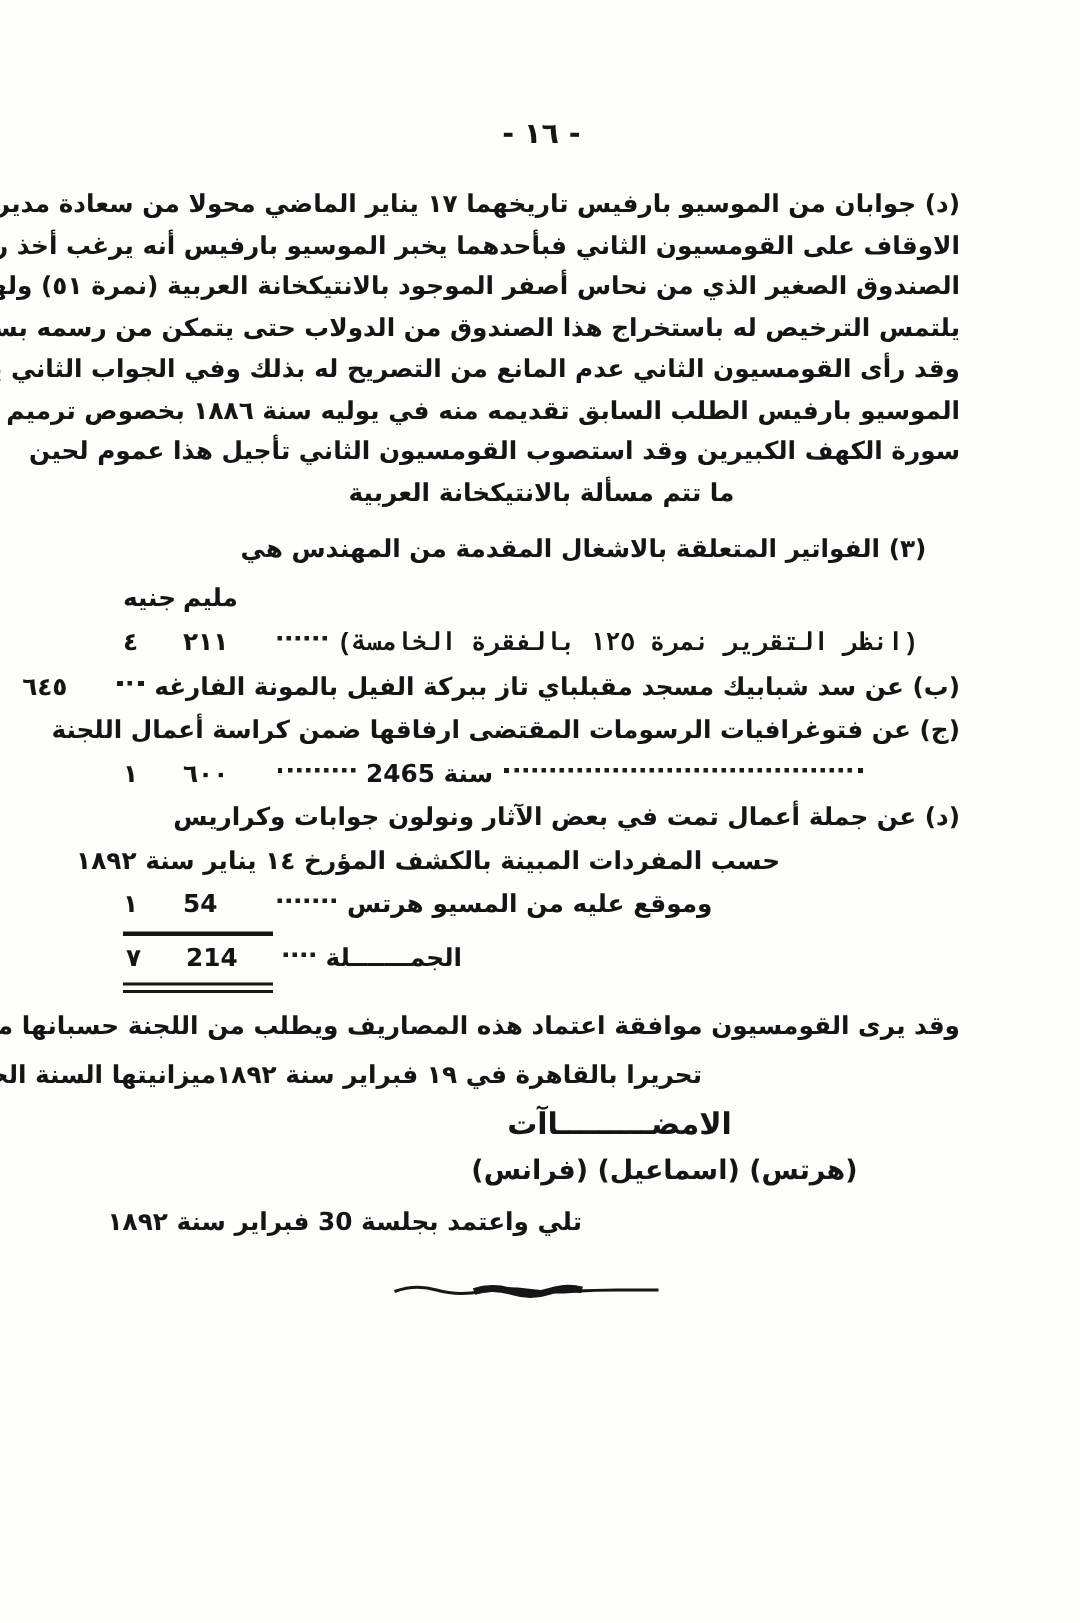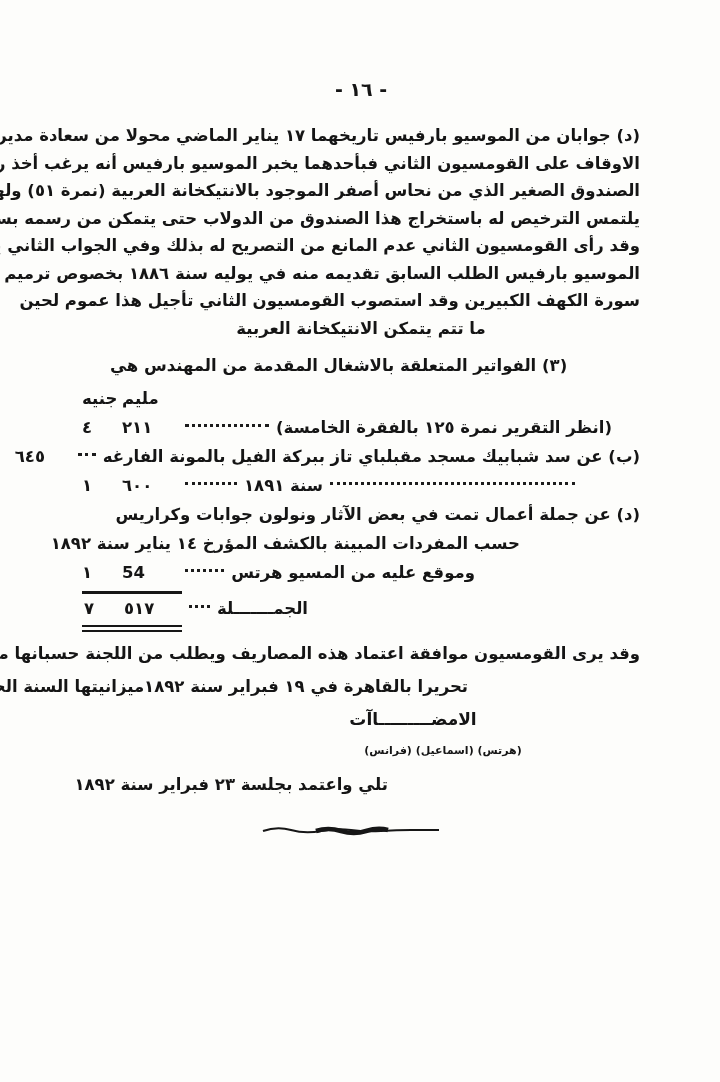--- a/index.html
+++ b/index.html
@@ -33,21 +33,21 @@
   }
   .cline{
     font-size:16.5px;
     line-height:27.5px;
     text-align:center;
     text-align-last:center;
   }
   .heading3{
     font-size:16.5px;
     line-height:28px;
-    text-align:left;
+    text-align:center;
     transform:translateX(28px); 
     margin:6px 0 4px 0;
   }
   .fees{margin-top:2px;}
   .frow{
     display:flex;
     align-items:baseline;
     font-size:16.5px;
     line-height:29px;
     min-height:29px;
@@ -58,21 +58,21 @@
     flex:1 1 auto;
     border-bottom:3px dotted #1c1c1c;
     margin:0 7px;
     transform:translateY(-6px);
     min-width:18px;
   }
   .dots.fixed{flex:0 0 52px;}
   .dots.wide{flex:2 1 auto;}
   .col-m{flex:0 0 56px;text-align:left;white-space:nowrap;}
   .col-g{flex:0 0 40px;text-align:left;white-space:nowrap;}
-  .indent-28{padding-right:28px;}
+  .indent-28{padding-right:28px;font-family:Liberation Mono, monospace;}
   .indent-120{padding-right:120px;}
   .indent-165{padding-right:165px;}
   .pad-60{flex:0 0 58px;}
   .total-row{margin-top:4px;}
   .total-label{white-space:nowrap;margin-right:332px;}
   .total-nums{
     display:flex;
     border-top:3px solid #161616;
     border-bottom:7px double #161616;
     padding:0 2px 2px 2px;
@@ -81,27 +81,27 @@
   .closing-l2{
     display:flex;
     align-items:baseline;
     font-size:16.5px;
     line-height:30px;
     margin-top:4px;
   }
   .dateline{margin-right:172px;white-space:nowrap;}
   .mizaniya{white-space:nowrap;}
   .sig-title{
-    font-size:17px;line-height:30px;
+    font-size:20px;line-height:30px;
     width:fit-content;margin:2px auto 0 auto;
     transform:translateX(52px);
     white-space:nowrap;
   }
   .sigs{
-    font-size:11px;line-height:30px;
+    font-size:18px;line-height:30px;
     width:fit-content;margin:2px auto 0 auto;
     transform:translateX(82px);
     white-space:nowrap;
   }
   .approval{
     font-size:16.5px;line-height:30px;
     padding-right:252px;
     margin-top:4px;
     white-space:nowrap;
   }
@@ -119,21 +119,21 @@
   <div class="page-num">- ١٦ -</div>
 
   <div class="para">
     <div class="jline">(د) جوابان من الموسيو بارفيس تاريخهما ١٧ يناير الماضي محولا من سعادة مدير عموم</div>
     <div class="jline">الاوقاف على القومسيون الثاني فبأحدهما يخبر الموسيو بارفيس أنه يرغب أخذ رسم</div>
     <div class="jline">الصندوق الصغير الذي من نحاس أصفر الموجود بالانتيكخانة العربية (نمرة ٥١) ولهذا</div>
     <div class="jline">يلتمس الترخيص له باستخراج هذا الصندوق من الدولاب حتى يتمكن من رسمه بسهولة</div>
     <div class="jline">وقد رأى القومسيون الثاني عدم المانع من التصريح له بذلك وفي الجواب الثاني يكرر</div>
     <div class="jline">الموسيو بارفيس الطلب السابق تقديمه منه في يوليه سنة ١٨٨٦ بخصوص ترميم كرسي</div>
     <div class="jline">سورة الكهف الكبيرين وقد استصوب القومسيون الثاني تأجيل هذا عموم لحين</div>
-    <div class="cline">ما تتم يتمكن الانتيكخانة العربية</div>
+    <div class="cline">ما تتم مسألة بالانتيكخانة العربية</div>
   </div>
 
   <div class="heading3">(٣) الفواتير المتعلقة بالاشغال المقدمة من المهندس هي</div>
 
   <div class="fees">
 
     <div class="frow">
       <span class="spacer"></span>
       <span class="col-m">مليم</span>
       <span class="col-g">جنيه</span>
@@ -147,23 +147,26 @@
     </div>
 
     <div class="frow">
       <span class="ftext">(ب) عن سد شبابيك مسجد مقبلباي تاز ببركة الفيل بالمونة الفارغه</span>
       <span class="dots"></span>
       <span class="col-m">٦٤٥</span>
       <span class="col-g">٠</span>
     </div>
 
     <div class="frow">
+      <span class="ftext">(ج) عن فتوغرافيات الرسومات المقتضى ارفاقها ضمن كراسة أعمال اللجنة</span>
+    </div>
+    <div class="frow">
       <span class="pad-60"></span>
       <span class="dots wide"></span>
-      <span class="ftext">سنة ١٨٩١</span>
+      <span class="ftext">سنة 2465</span>
       <span class="dots fixed"></span>
       <span class="col-m">٦٠٠</span>
       <span class="col-g">١</span>
     </div>
 
     <div class="frow">
       <span class="ftext">(د) عن جملة أعمال تمت في بعض الآثار ونولون جوابات وكراريس</span>
     </div>
     <div class="frow">
       <span class="ftext indent-120">حسب المفردات المبينة بالكشف المؤرخ ١٤ يناير سنة ١٨٩٢</span>
@@ -172,36 +175,36 @@
       <span class="ftext indent-165">وموقع عليه من المسيو هرتس</span>
       <span class="dots"></span>
       <span class="col-m">54</span>
       <span class="col-g">١</span>
     </div>
 
     <div class="frow total-row">
       <span class="ftext total-label">الجمـــــــلة</span>
       <span class="dots"></span>
       <span class="total-nums">
-        <span class="col-m">٥١٧</span>
+        <span class="col-m">214</span>
         <span class="col-g">٧</span>
       </span>
     </div>
   </div>
 
   <div class="closing">
     <div class="jline">وقد يرى القومسيون موافقة اعتماد هذه المصاريف ويطلب من اللجنة حسبانها من</div>
     <div class="closing-l2">
       <span class="dateline">تحريرا بالقاهرة في ١٩ فبراير سنة ١٨٩٢</span>
       <span class="spacer"></span>
       <span class="mizaniya">ميزانيتها السنة الجارية</span>
     </div>
     <div class="sig-title">الامضـــــــــاآت</div>
     <div class="sigs">(هرتس) (اسماعيل) (فرانس)</div>
-    <div class="approval">تلي واعتمد بجلسة ٢٣ فبراير سنة ١٨٩٢</div>
+    <div class="approval">تلي واعتمد بجلسة 30 فبراير سنة ١٨٩٢</div>
   </div>
 
   <div class="divider-wrap">
     <svg width="180" height="16" viewBox="0 0 180 16">
       <path d="M2 9 q 14 -5 28 -1 t 30 1 t 30 -1 t 30 1 t 30 -1 t 28 0" fill="none" stroke="#161616" stroke-width="2"></path>
       <path d="M55 9 q 12 -4 25 0 t 25 0 t 22 -1" fill="none" stroke="#161616" stroke-width="4.5"></path>
     </svg>
   </div>
 
 </div>

